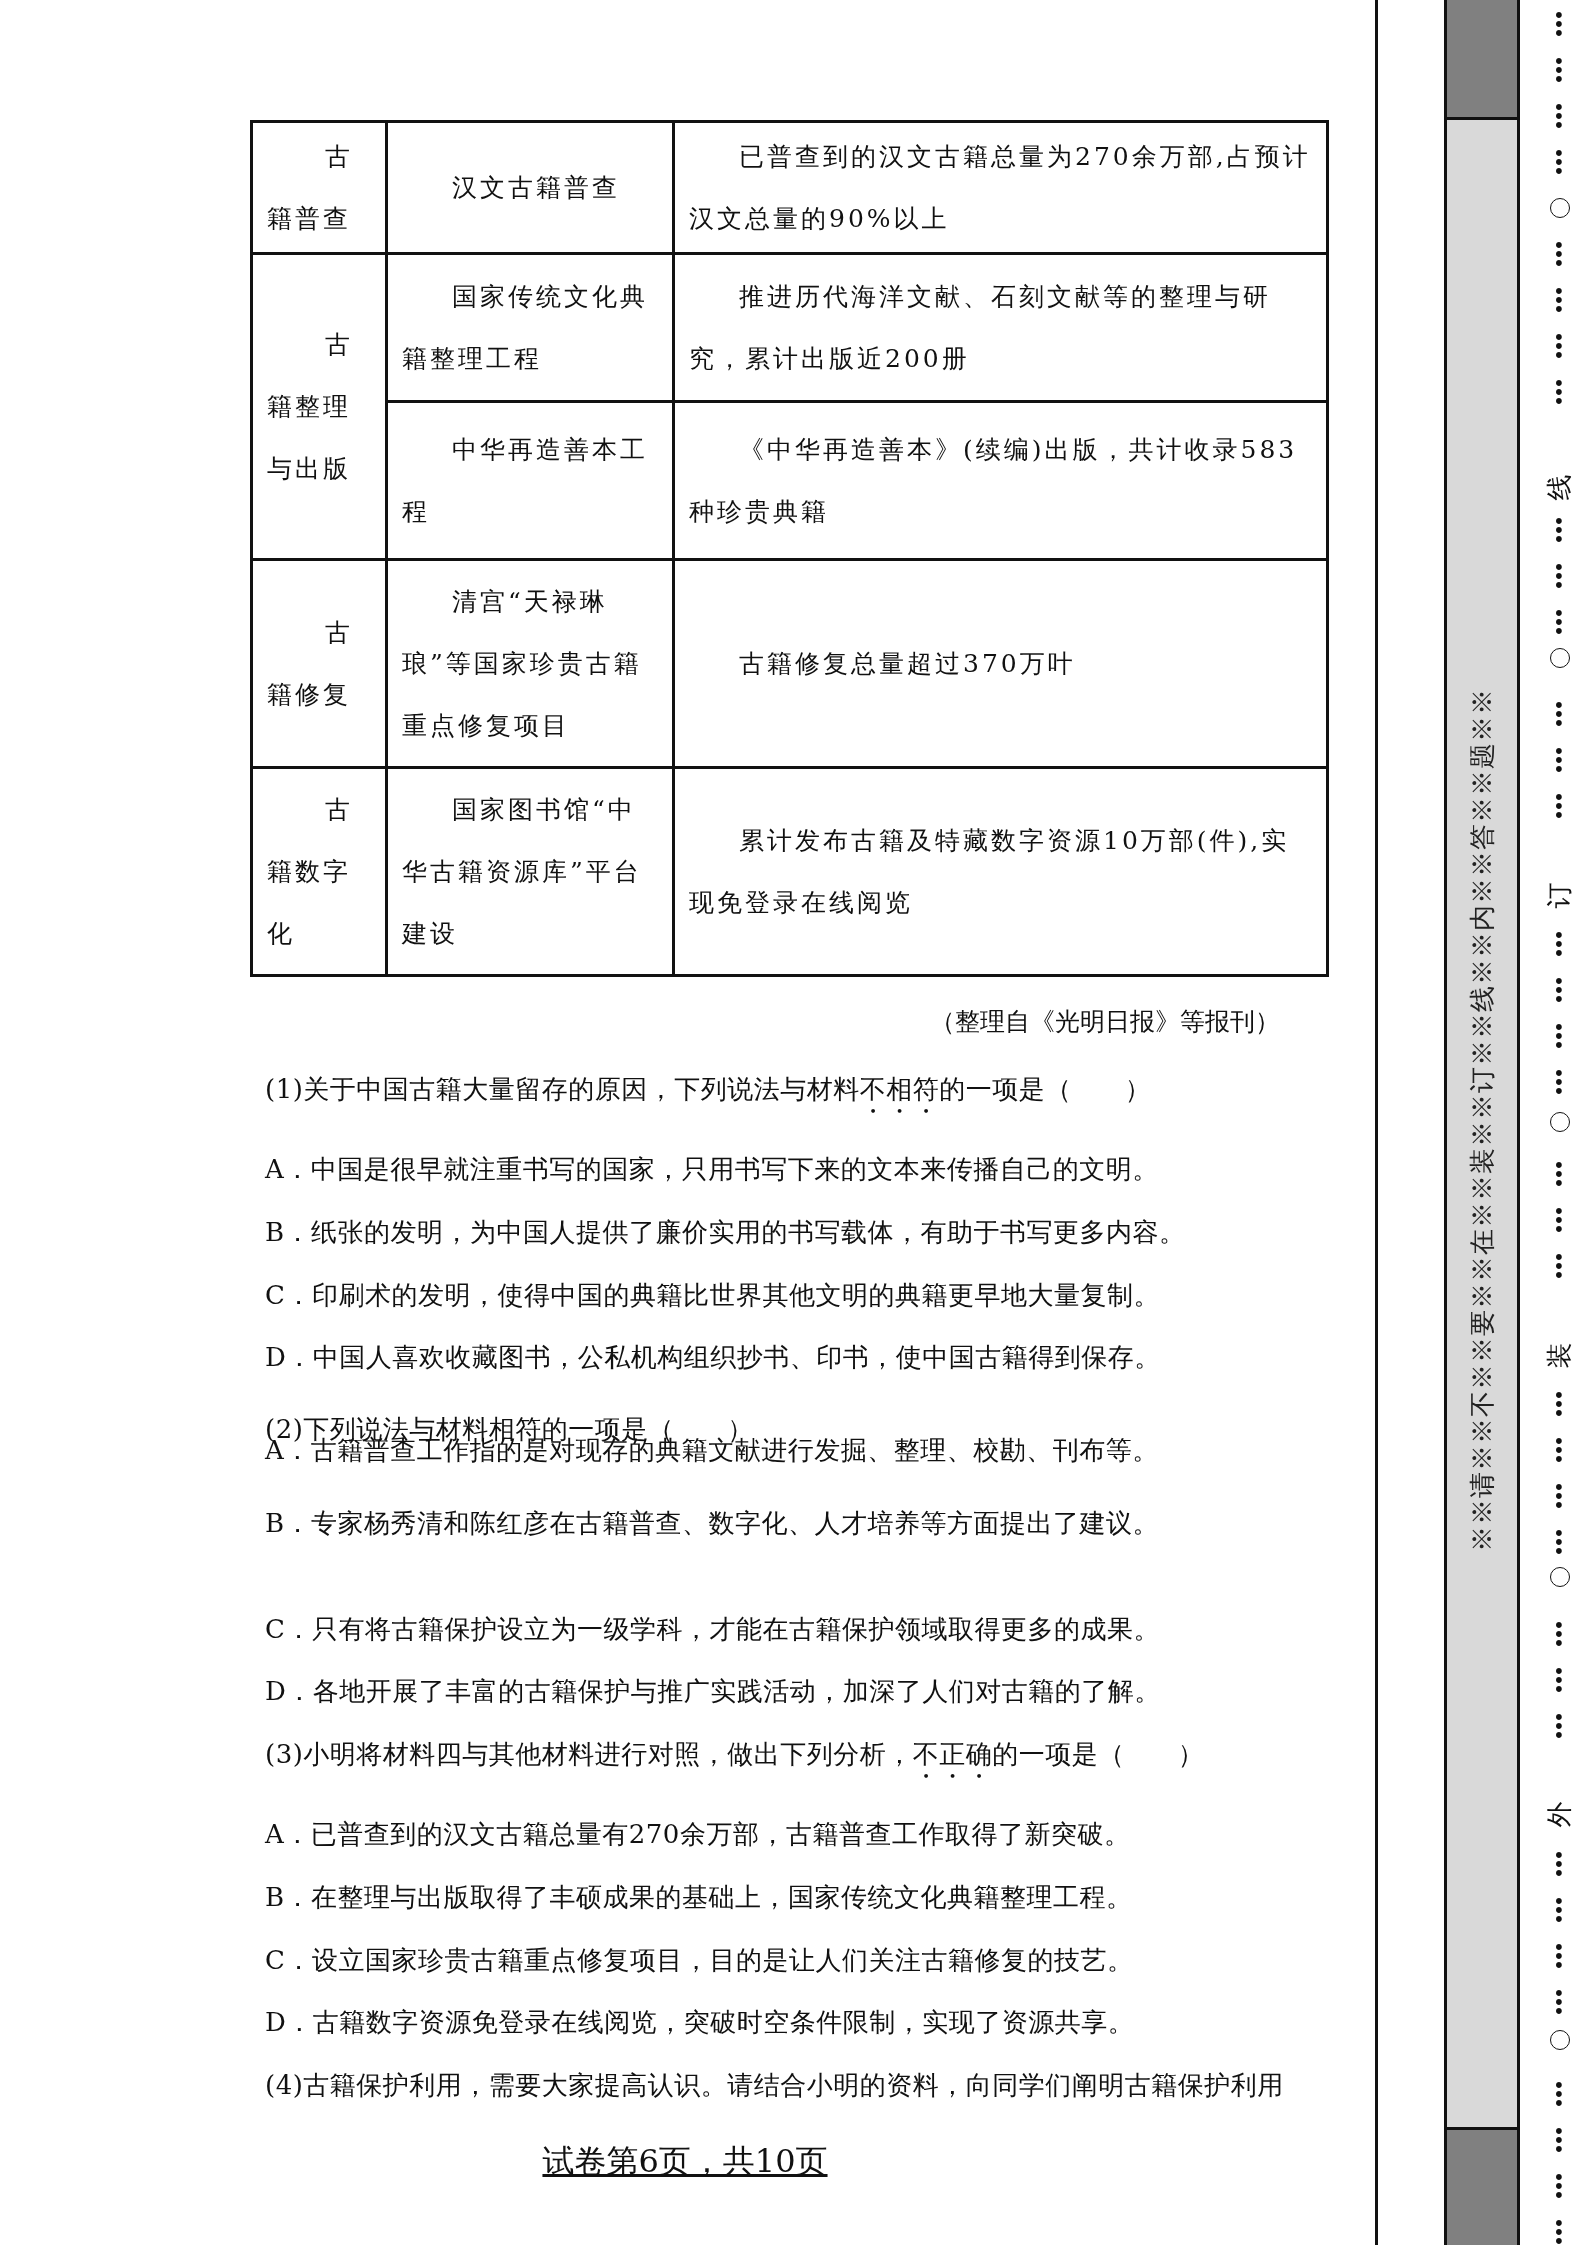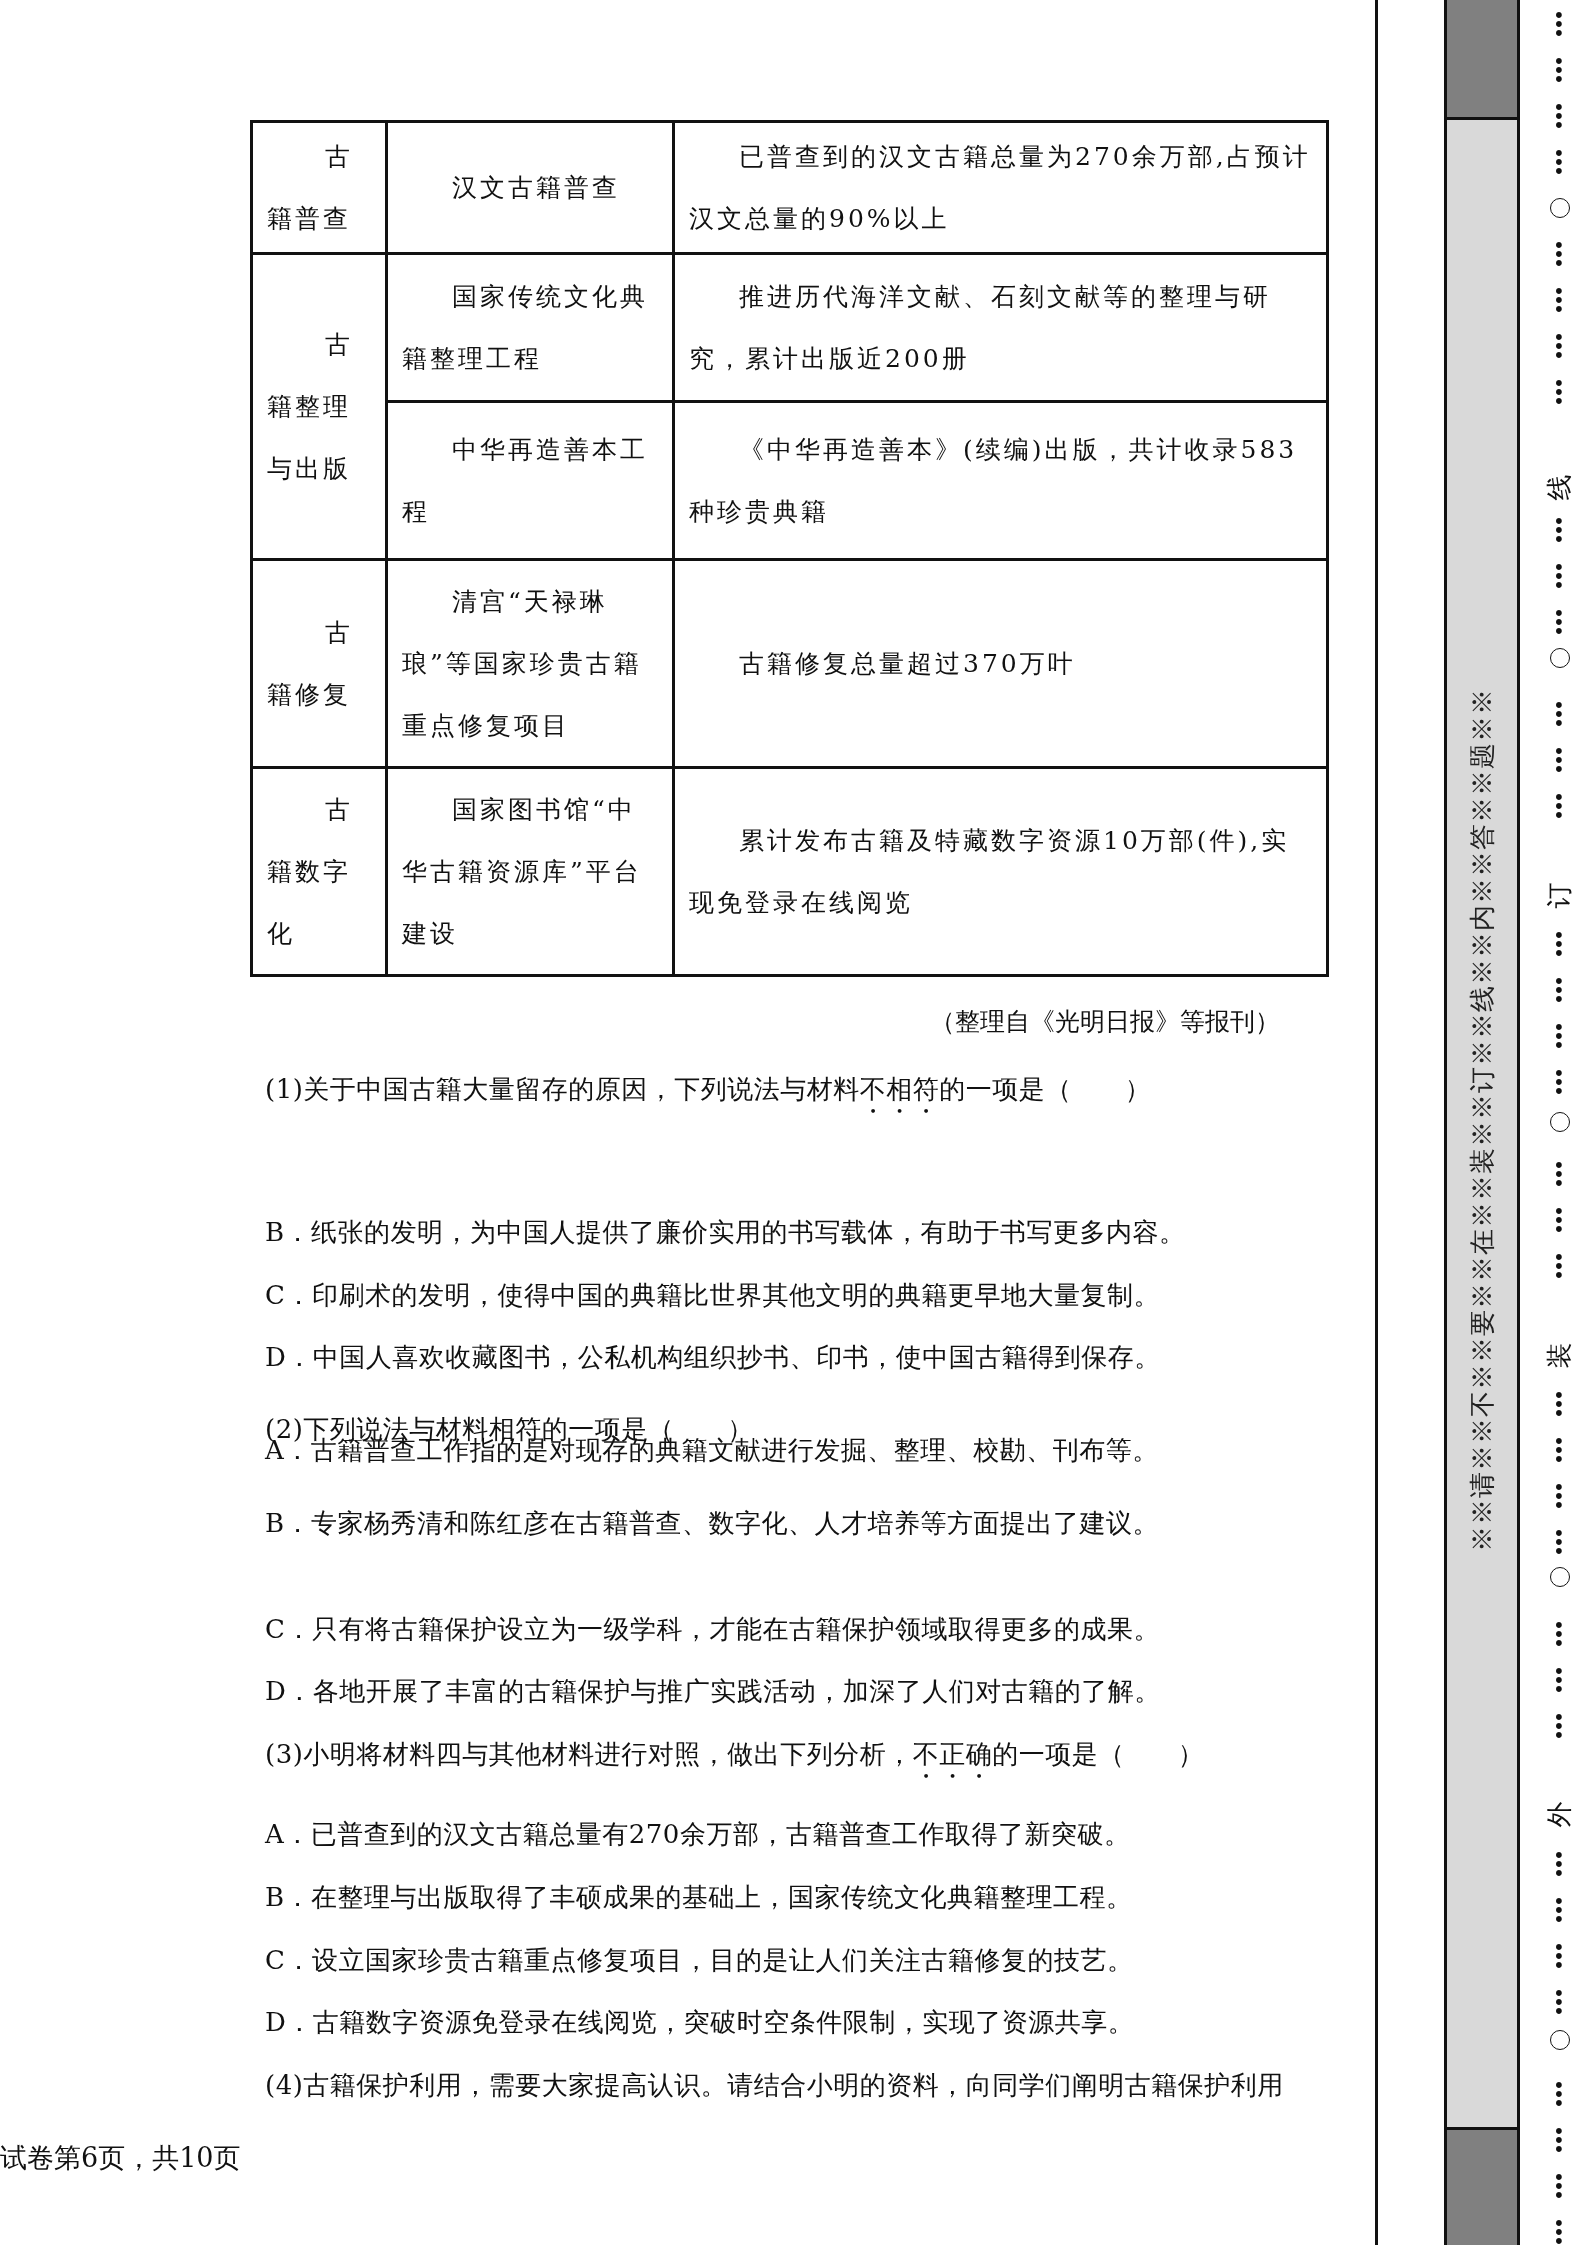--- a/index.html
+++ b/index.html
@@ -16,21 +16,21 @@
   td.c2 { width:256px; }
   td.c3 { }
   .indent { text-indent:2em; }
   .c1 .top { display:block; text-align:right; padding-right:18px; }
 
   .source { position:absolute; left:930px; top:1005px; font-size:25px; }
 
   .q { position:absolute; left:265px; font-size:26px; white-space:nowrap; letter-spacing:0.5px; }
   .dot-em { text-emphasis: dot; -webkit-text-emphasis: dot; text-emphasis-position: under; margin-top: 27px; -webkit-text-emphasis-position: under; }
 
-  .footer { position:absolute; left:0; width:1370px; top:2140px; text-align:left; font-size:27px; }
+  .footer { position:absolute; left:0; width:1370px; top:2140px; text-align:center; font-size:32px;text-decoration:underline; }
 
   
   .mline { position:absolute; left:1375px; top:0; width:3px; height:2245px; background:#111; }
   .band { position:absolute; left:1444px; top:0; width:76px; height:2245px; background:#d9d9d9;
           border-left:3px solid #111; border-right:3px solid #111; box-sizing:border-box; }
   .band-dark-top { position:absolute; left:1444px; top:0; width:76px; height:120px; background:#808080;
                    border:3px solid #111; border-top:none; box-sizing:border-box; }
   .band-dark-bot { position:absolute; left:1444px; top:2127px; width:76px; height:118px; background:#808080;
                    border:3px solid #111; border-bottom:none; box-sizing:border-box; }
   .band-text { position:absolute; left:1482px; top:1120px; transform:translate(-50%,-50%) rotate(-90deg);
@@ -84,20 +84,21 @@
       <td class="c3 indent">累计发布古籍及特藏数字资源10万部(件),实现免登录在线阅览</td>
     </tr>
   </tbody>
     </table>
 
   <div class="source">（整理自《光明日报》等报刊）</div>
 
   <div class="q" style="top:1072px">
     <span>(1)关于中国古籍大量留存的原因，下列说法与材料</span><span class="dot-em">不相符</span><span>的一项是（　　）</span>
   </div>
+  <div class="q" style="top:1152px">A．中国是很早就注重书写的国家，只用书写下来的文本来传播自己的文明。</div>
   <div class="q" style="top:1215px">B．纸张的发明，为中国人提供了廉价实用的书写载体，有助于书写更多内容。</div>
   <div class="q" style="top:1278px">C．印刷术的发明，使得中国的典籍比世界其他文明的典籍更早地大量复制。</div>
   <div class="q" style="top:1340px">D．中国人喜欢收藏图书，公私机构组织抄书、印书，使中国古籍得到保存。</div>
 
   <div class="q" style="top:1412px">(2)下列说法与材料相符的一项是（　　）</div>
   <div class="q" style="top:1433px">A．古籍普查工作指的是对现存的典籍文献进行发掘、整理、校勘、刊布等。</div>
   <div class="q" style="top:1506px">B．专家杨秀清和陈红彦在古籍普查、数字化、人才培养等方面提出了建议。</div>
   <div class="q" style="top:1612px">C．只有将古籍保护设立为一级学科，才能在古籍保护领域取得更多的成果。</div>
   <div class="q" style="top:1674px">D．各地开展了丰富的古籍保护与推广实践活动，加深了人们对古籍的了解。</div>
 

